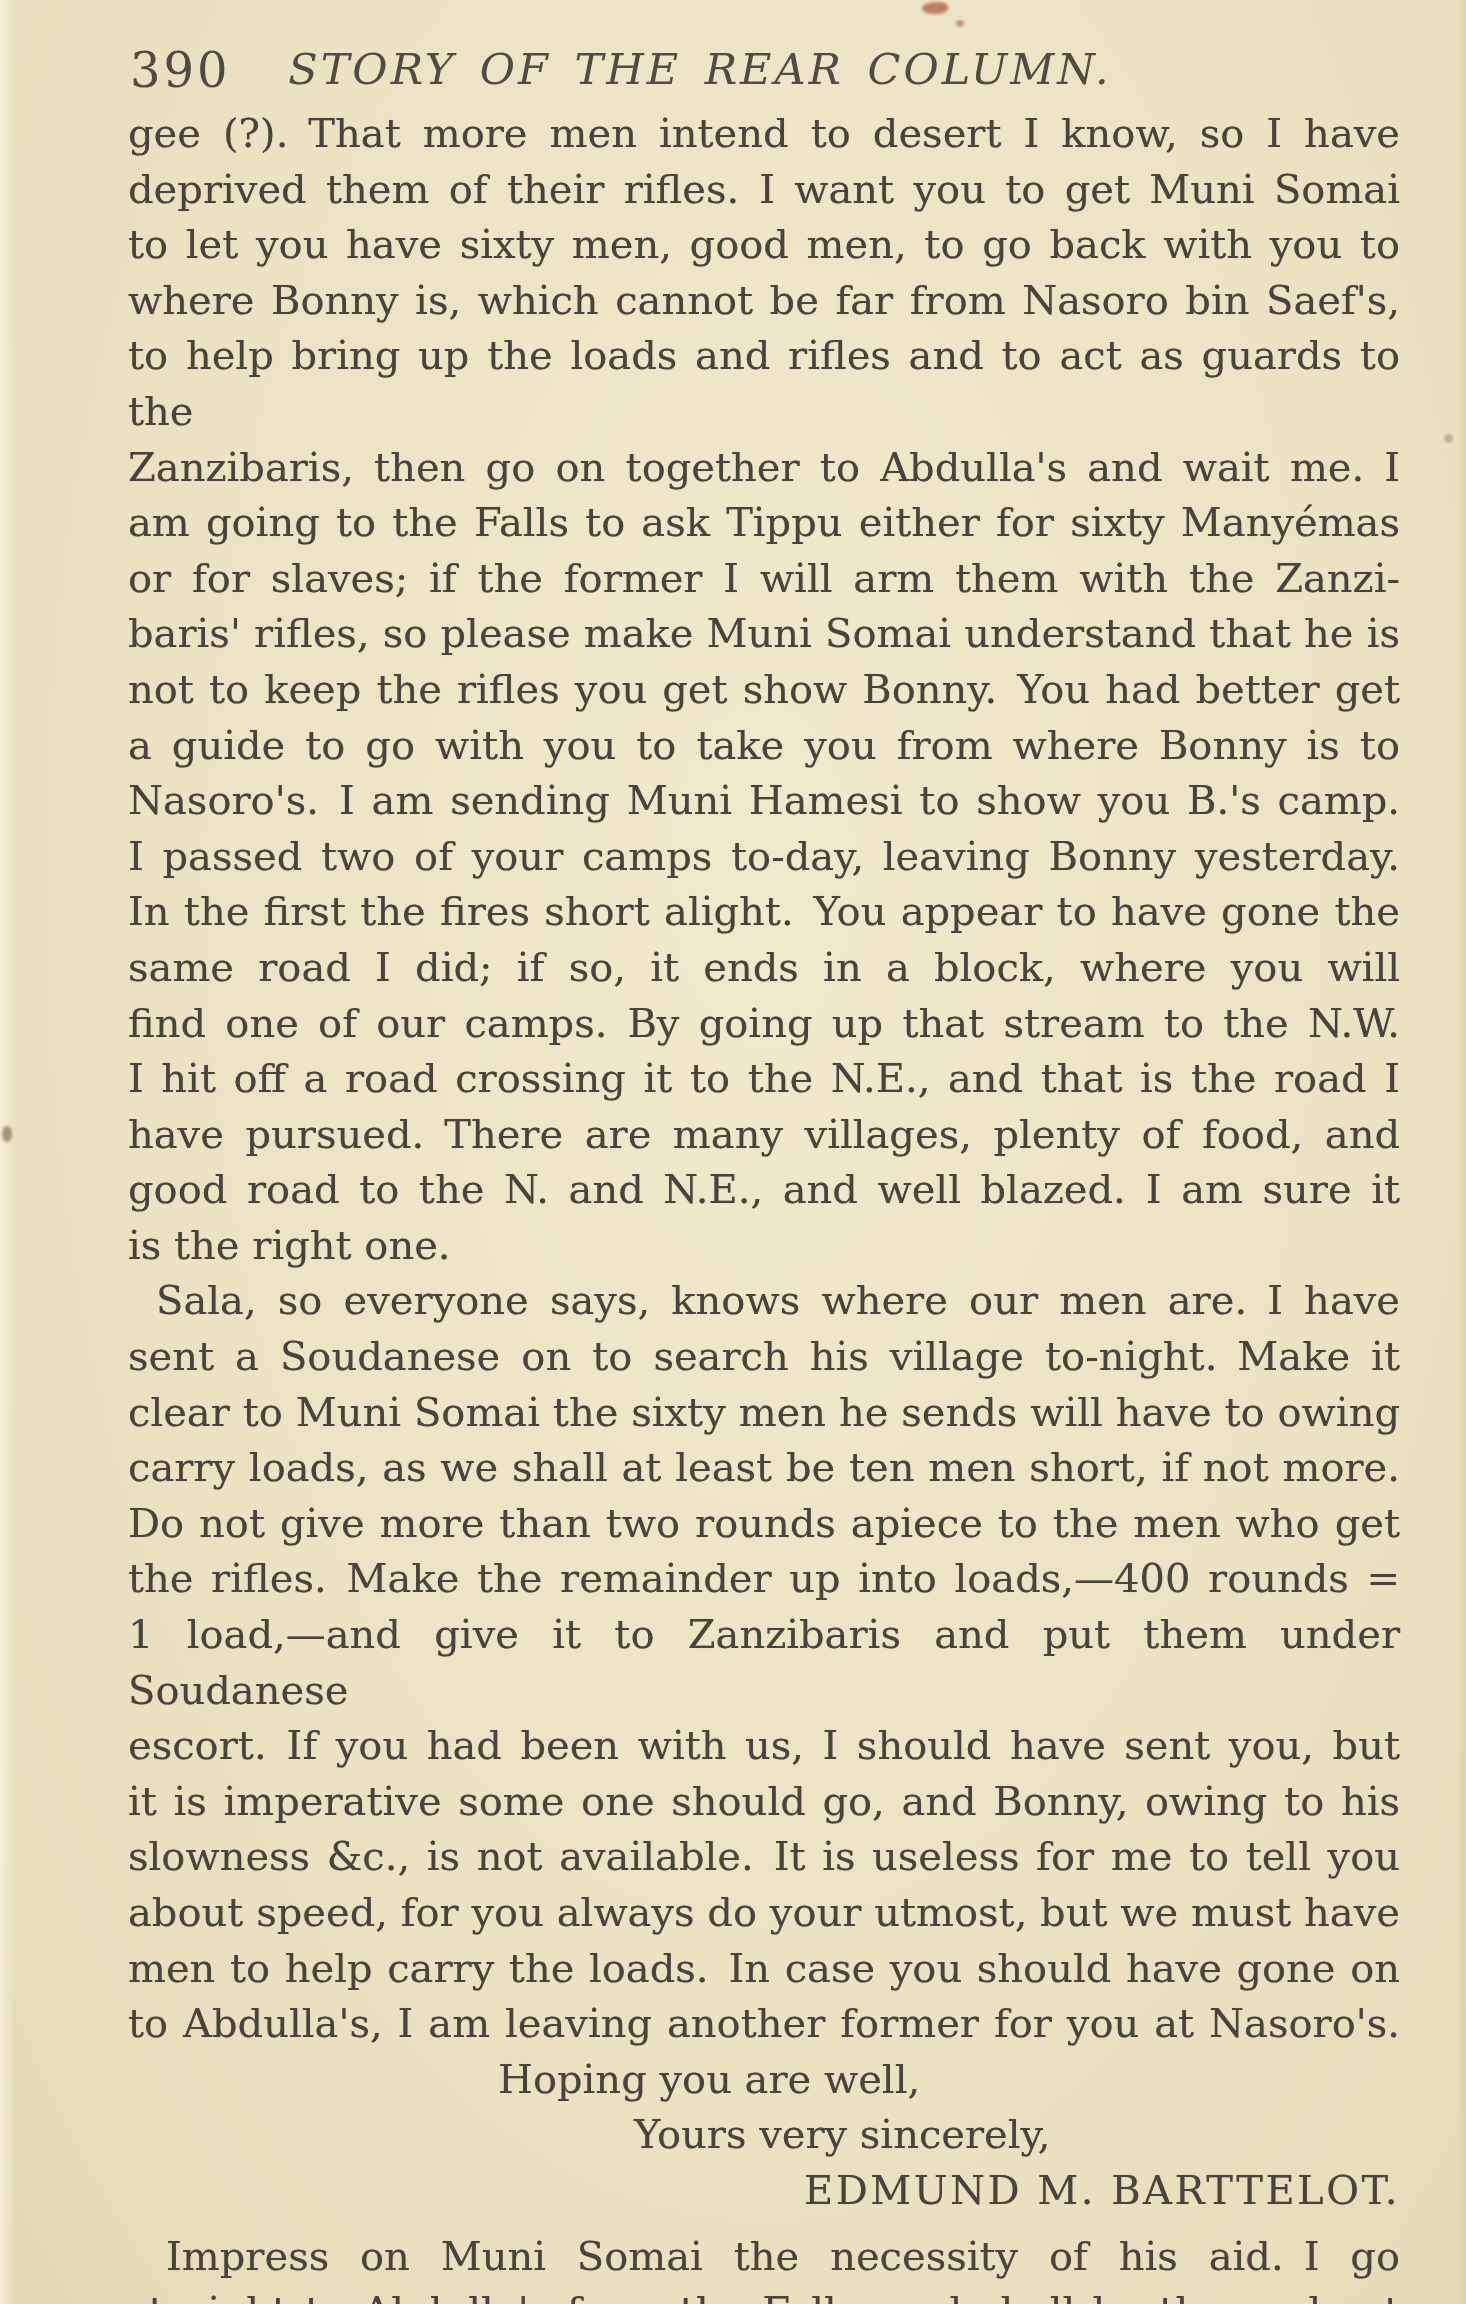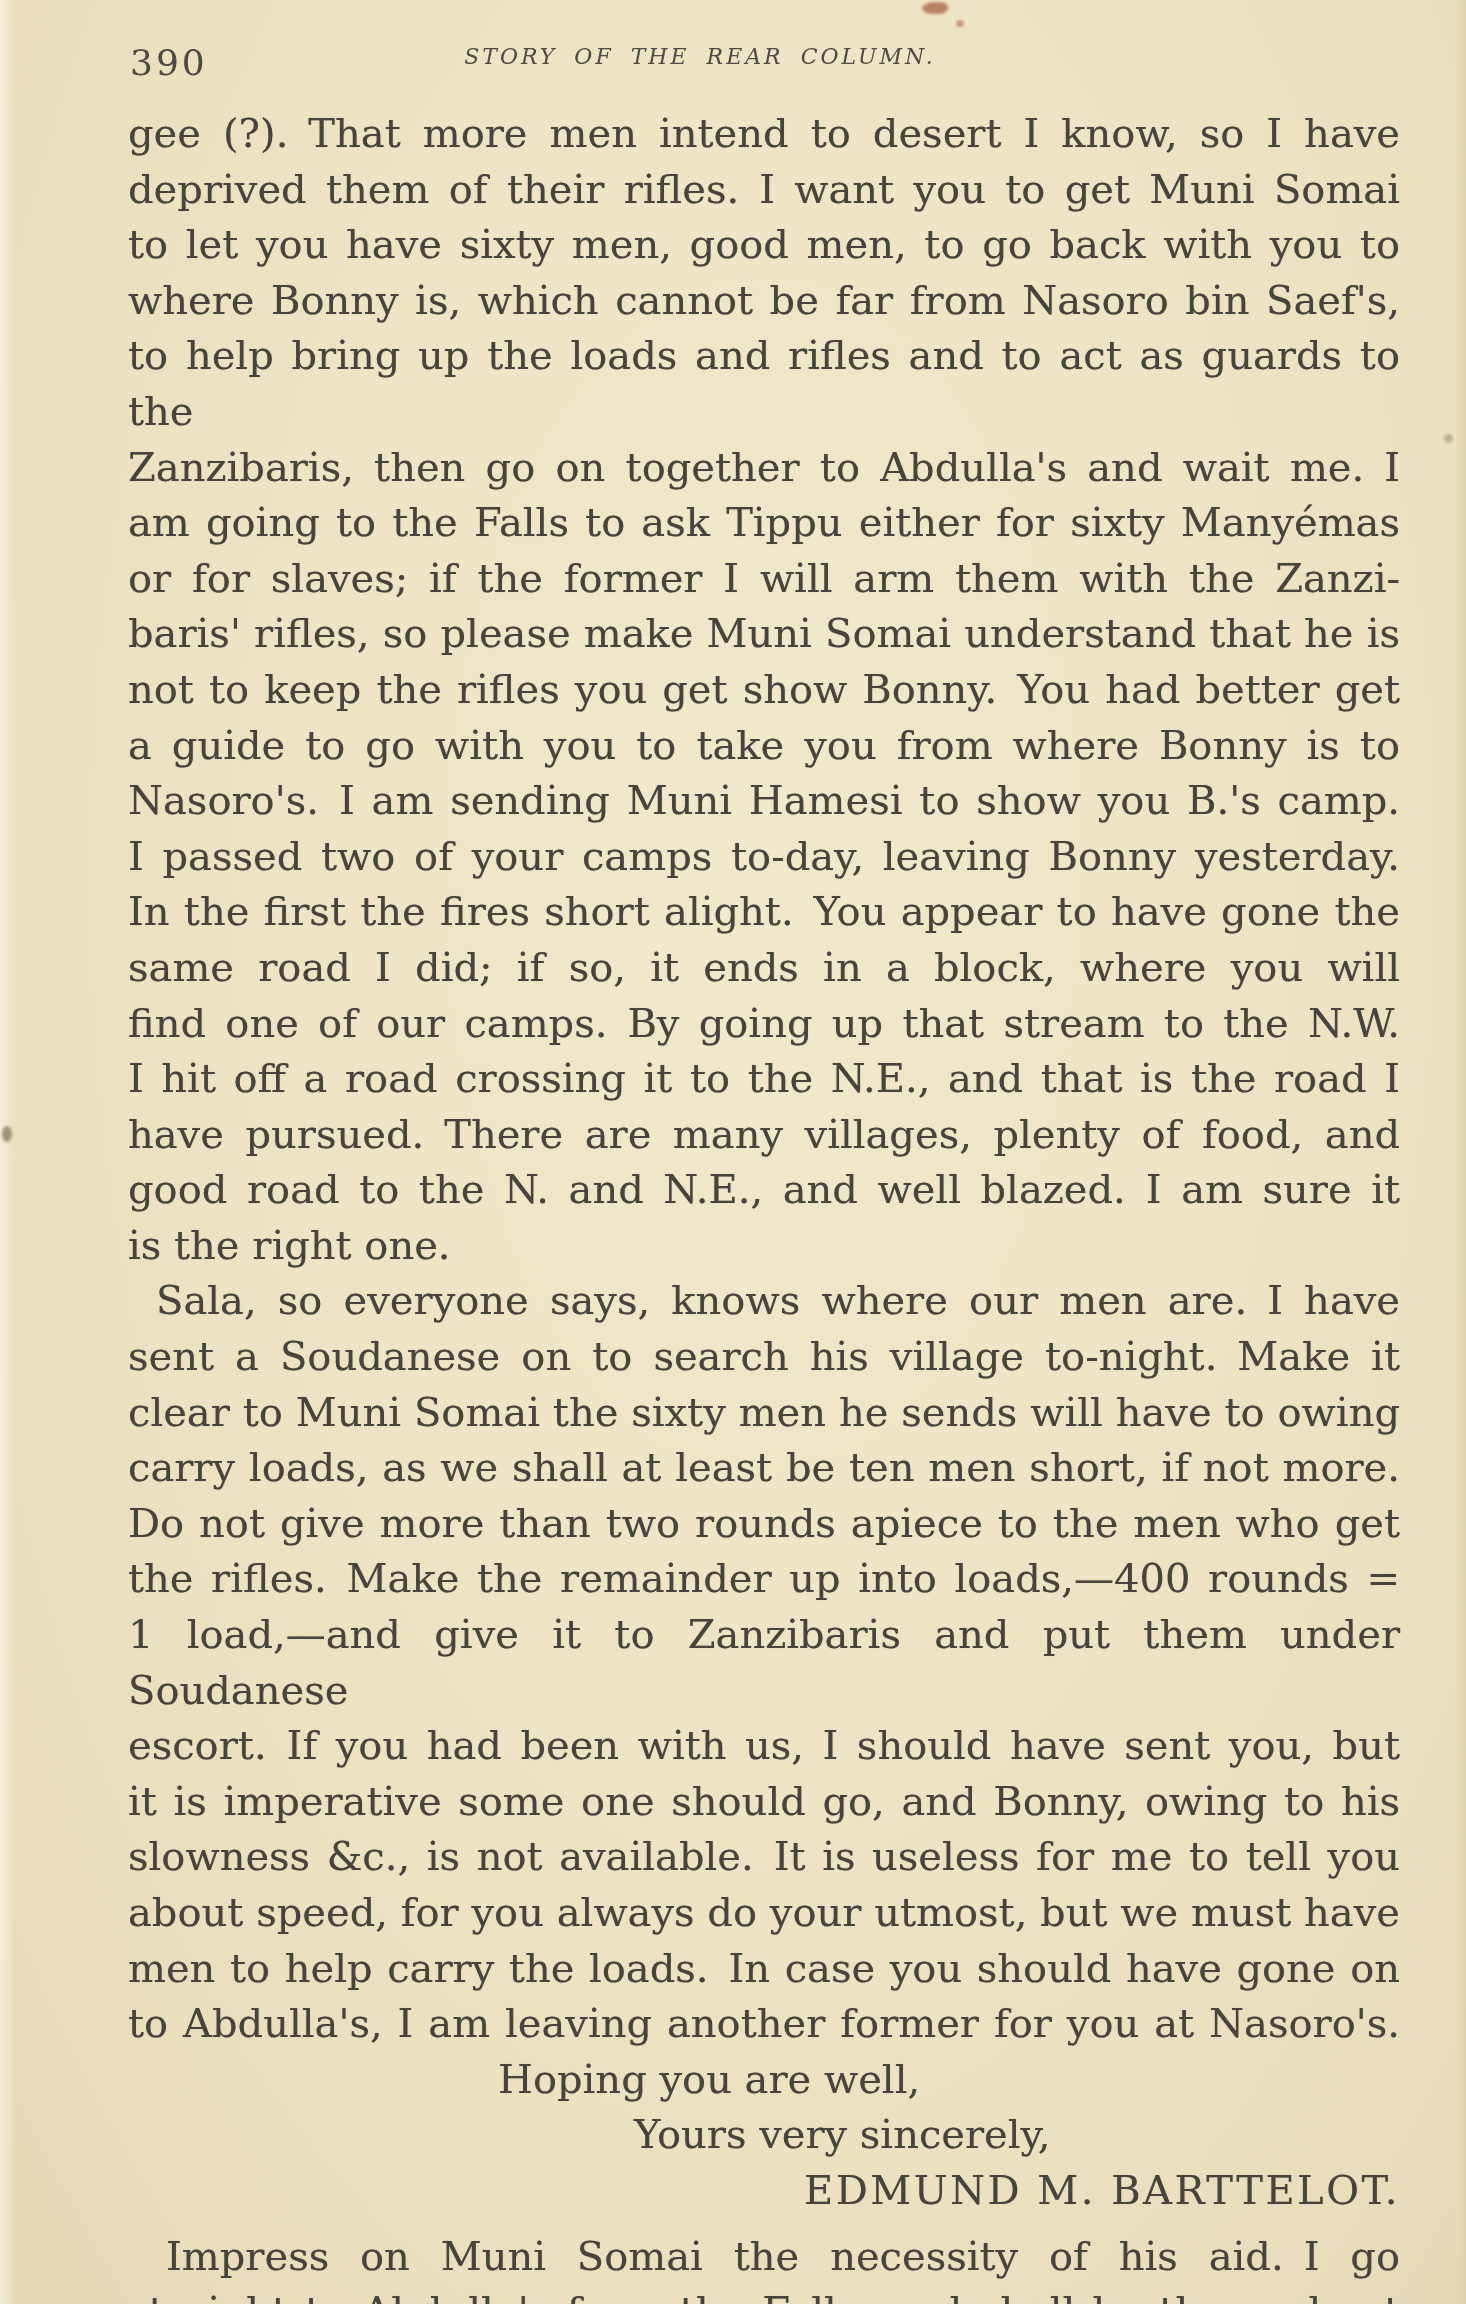--- a/index.html
+++ b/index.html
@@ -33,30 +33,30 @@
     right: 0; top: 0; bottom: 0;
     width: 10px;
     background: linear-gradient(270deg, #dcd2ae 0%, rgba(220,210,174,0) 100%);
     pointer-events: none;
   }
 
   .header { position: absolute; top: 42px; left: 0; width: 100%; height: 60px; }
   .pagenum {
     position: absolute;
     left: 130px; top: 0;
-    font-size: 36px;
+    font-size: 48px;
     letter-spacing: 3px;
     color: #4d4b43;
   }
   .running-title {
     position: absolute;
     left: 700px; top: 2px;
     transform: translateX(-50%);
     font-style: italic;
-    font-size: 22px;
+    font-size: 43px;
     letter-spacing: 3px;
     word-spacing: 7px;
     white-space: nowrap;
     color: #4e4c44;
   }
 
   .body {
     position: absolute;
     top: 106px;
     left: 128px;

